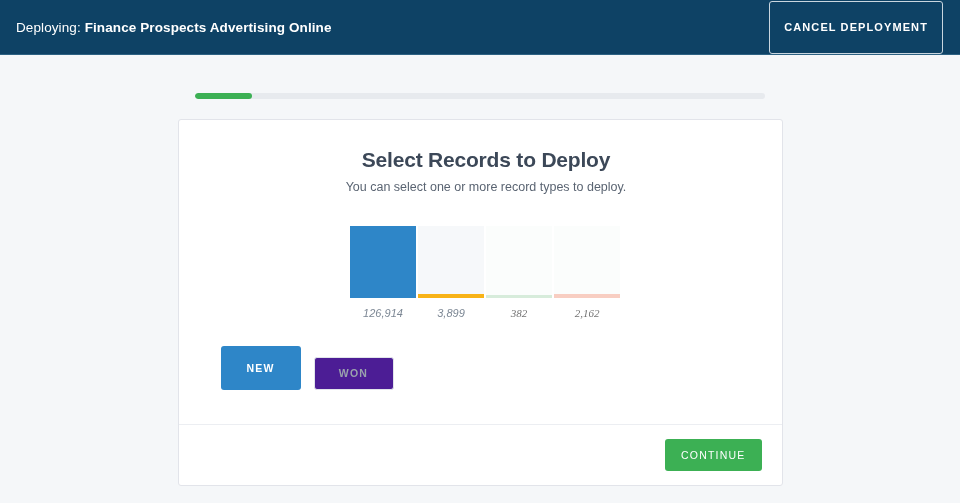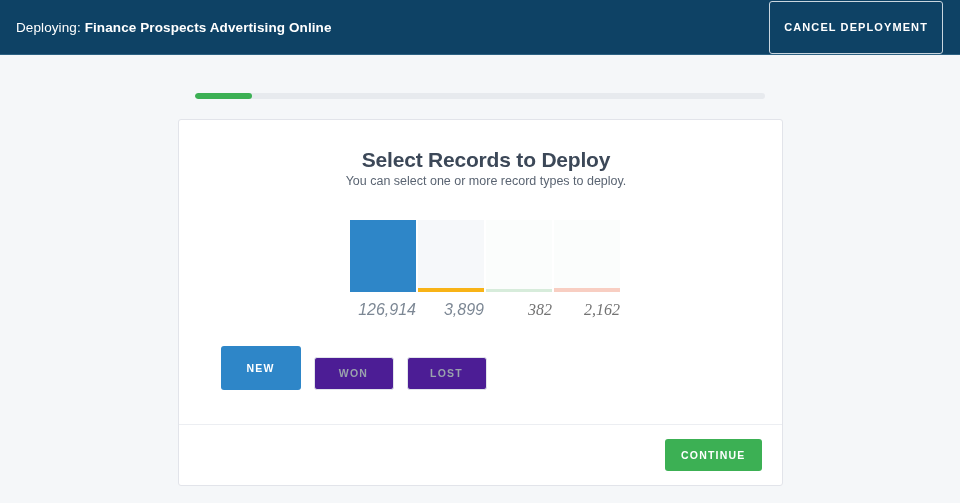--- a/index.html
+++ b/index.html
@@ -92,21 +92,21 @@
     text-align: center;
     font-size: 21px;
     font-weight: 700;
     color: #3c4858;
     letter-spacing: -0.2px;
   }
   .card-sub {
     text-align: center;
     font-size: 12.5px;
     color: #5a6472;
-    margin-top: 2px;
+    margin-top: 8px;
   }
 
   
   .chart {
     margin: 32px auto 0 auto;
     width: 272px;
   }
   .bars {
     display: flex;
     gap: 2px;
@@ -131,22 +131,22 @@
     bottom: 0;
   }
 
   .bar-values {
     display: flex;
     gap: 2px;
     margin-top: 9px;
   }
   .bar-value {
     width: 66px;
-    text-align: right;
-    font-size: 16px;
+    text-align: center;
+    font-size: 11px;
     font-style: italic;
     color: #7c8794;
   }
   .bar-value.muted { color: #737373; font-family: Liberation Serif, serif; }
 
   
   .toggles {
     display: flex;
     justify-content: flex-start;
     gap: 13px;
@@ -175,21 +175,21 @@
     display: flex;
     justify-content: flex-end;
   }
   .continue-btn {
     background: #3cb054;
     color: #ffffff;
     border: none;
     border-radius: 3px;
     font-family: "Liberation Sans", sans-serif;
     font-size: 10.5px;
-    font-weight: 700;
+    font-weight: 400;
     letter-spacing: 1.2px;
     padding: 11px 16px;
     cursor: pointer;
     line-height: 1;
   }
 </style>
 </head>
 <body>
 
 <div class="topbar" style="background: rgb(14, 66, 101);">
@@ -237,21 +237,20 @@
           <div class="bar-value">126,914</div>
           <div class="bar-value">3,899</div>
           <div class="bar-value muted">382</div>
           <div class="bar-value muted">2,162</div>
         </div>
       </div>
 
       <div class="toggles">
         <button class="toggle sel-blue">NEW</button>
         <button class="toggle unsel">WON</button>
-        <button class="toggle unsel">LOST</button>
       </div>
     </div>
 
     <div class="card-footer">
       <button class="continue-btn" style="background: rgb(60, 176, 84);">CONTINUE</button>
     </div>
 
   </div>
 </div>
 

